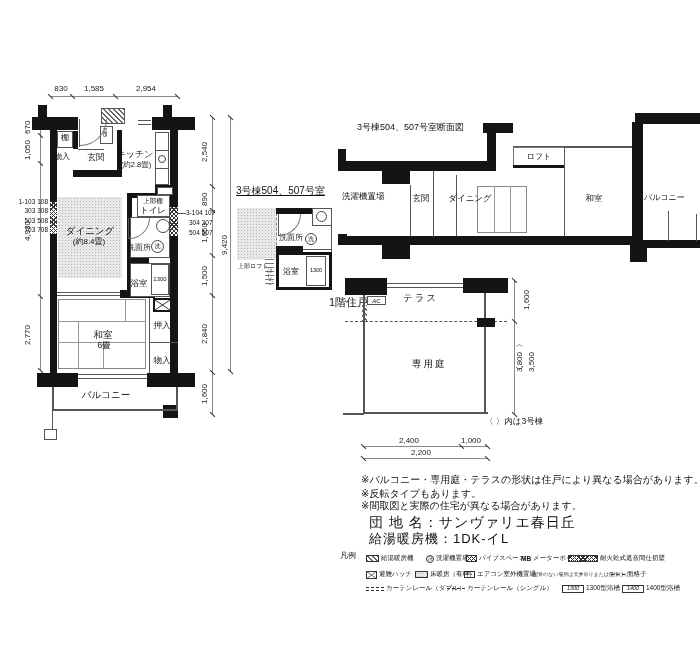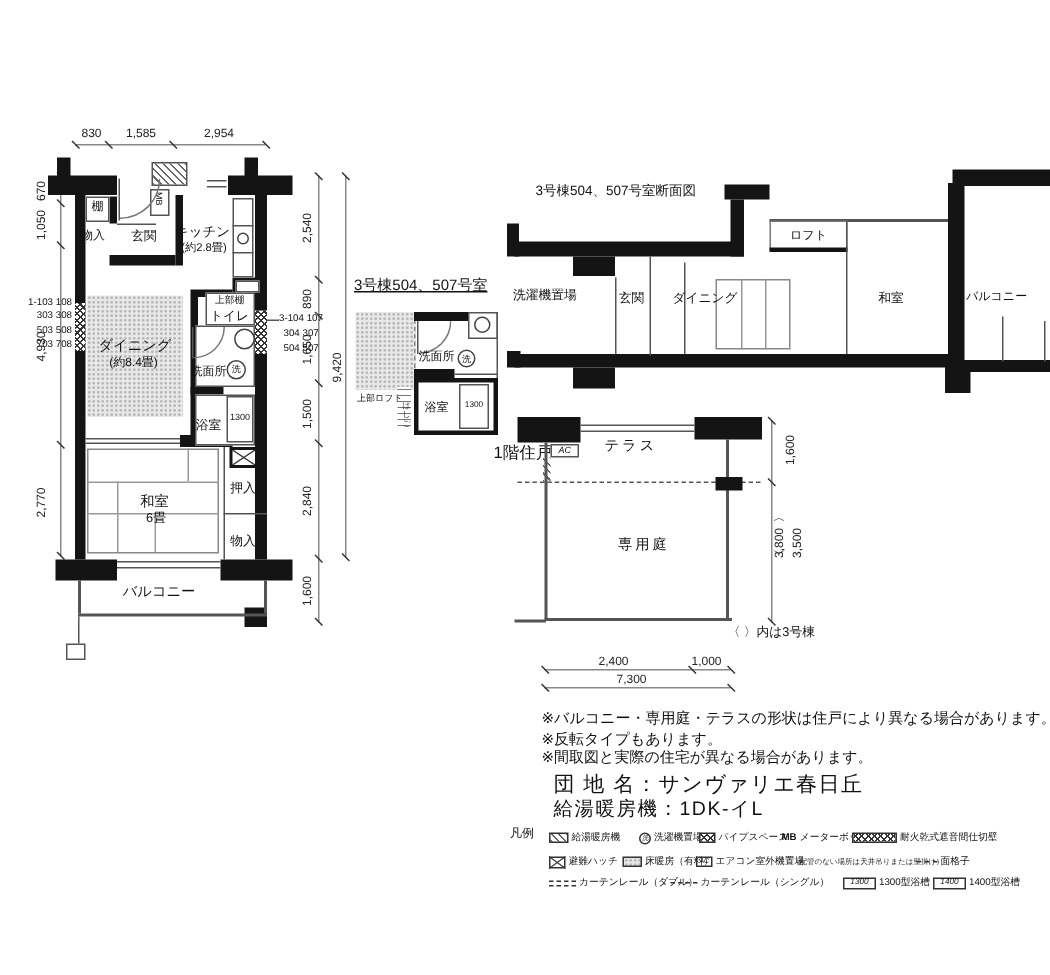--- a/index.html
+++ b/index.html
@@ -253,21 +253,21 @@
   <div class="tick" style="left:511px;top:280px;"></div>
   <div class="tick" style="left:511px;top:321px;"></div>
   <div class="tick" style="left:511px;top:414px;"></div>
   <div class="lbl" style="left:485px;top:417px;font-size:8.5px;">〈 〉内は3号棟</div>
   <div class="lbl dim c" style="left:409px;top:437px;">2,400</div>
   <div class="lbl dim c" style="left:471px;top:437px;">1,000</div>
   <div class="dline" style="left:363px;top:446px;width:124px;height:1px;"></div>
   <div class="tick" style="left:360px;top:446px;"></div>
   <div class="tick" style="left:458px;top:446px;"></div>
   <div class="tick" style="left:484px;top:446px;"></div>
-  <div class="lbl dim c" style="left:421px;top:449px;">7,300</div>
+  <div class="lbl dim c" style="left:421px;top:449px;">2,200</div>
   <div class="dline" style="left:363px;top:458px;width:124px;height:1px;"></div>
   <div class="tick" style="left:360px;top:458px;"></div>
   <div class="tick" style="left:484px;top:458px;"></div>
 
   <div class="lbl" style="left:361px;top:475px;font-size:10px;">※バルコニー・専用庭・テラスの形状は住戸により異なる場合があります。</div>
   <div class="lbl" style="left:361px;top:489px;font-size:10px;">※反転タイプもあります。</div>
   <div class="lbl" style="left:361px;top:501px;font-size:10px;">※間取図と実際の住宅が異なる場合があります。</div>
 
   <div class="lbl" style="left:369px;top:515px;font-size:14px;letter-spacing:1px;">団 地 名：サンヴァリエ春日丘</div>
   <div class="lbl" style="left:369px;top:532px;font-size:13px;letter-spacing:1px;">給湯暖房機：1DK-イL</div>

